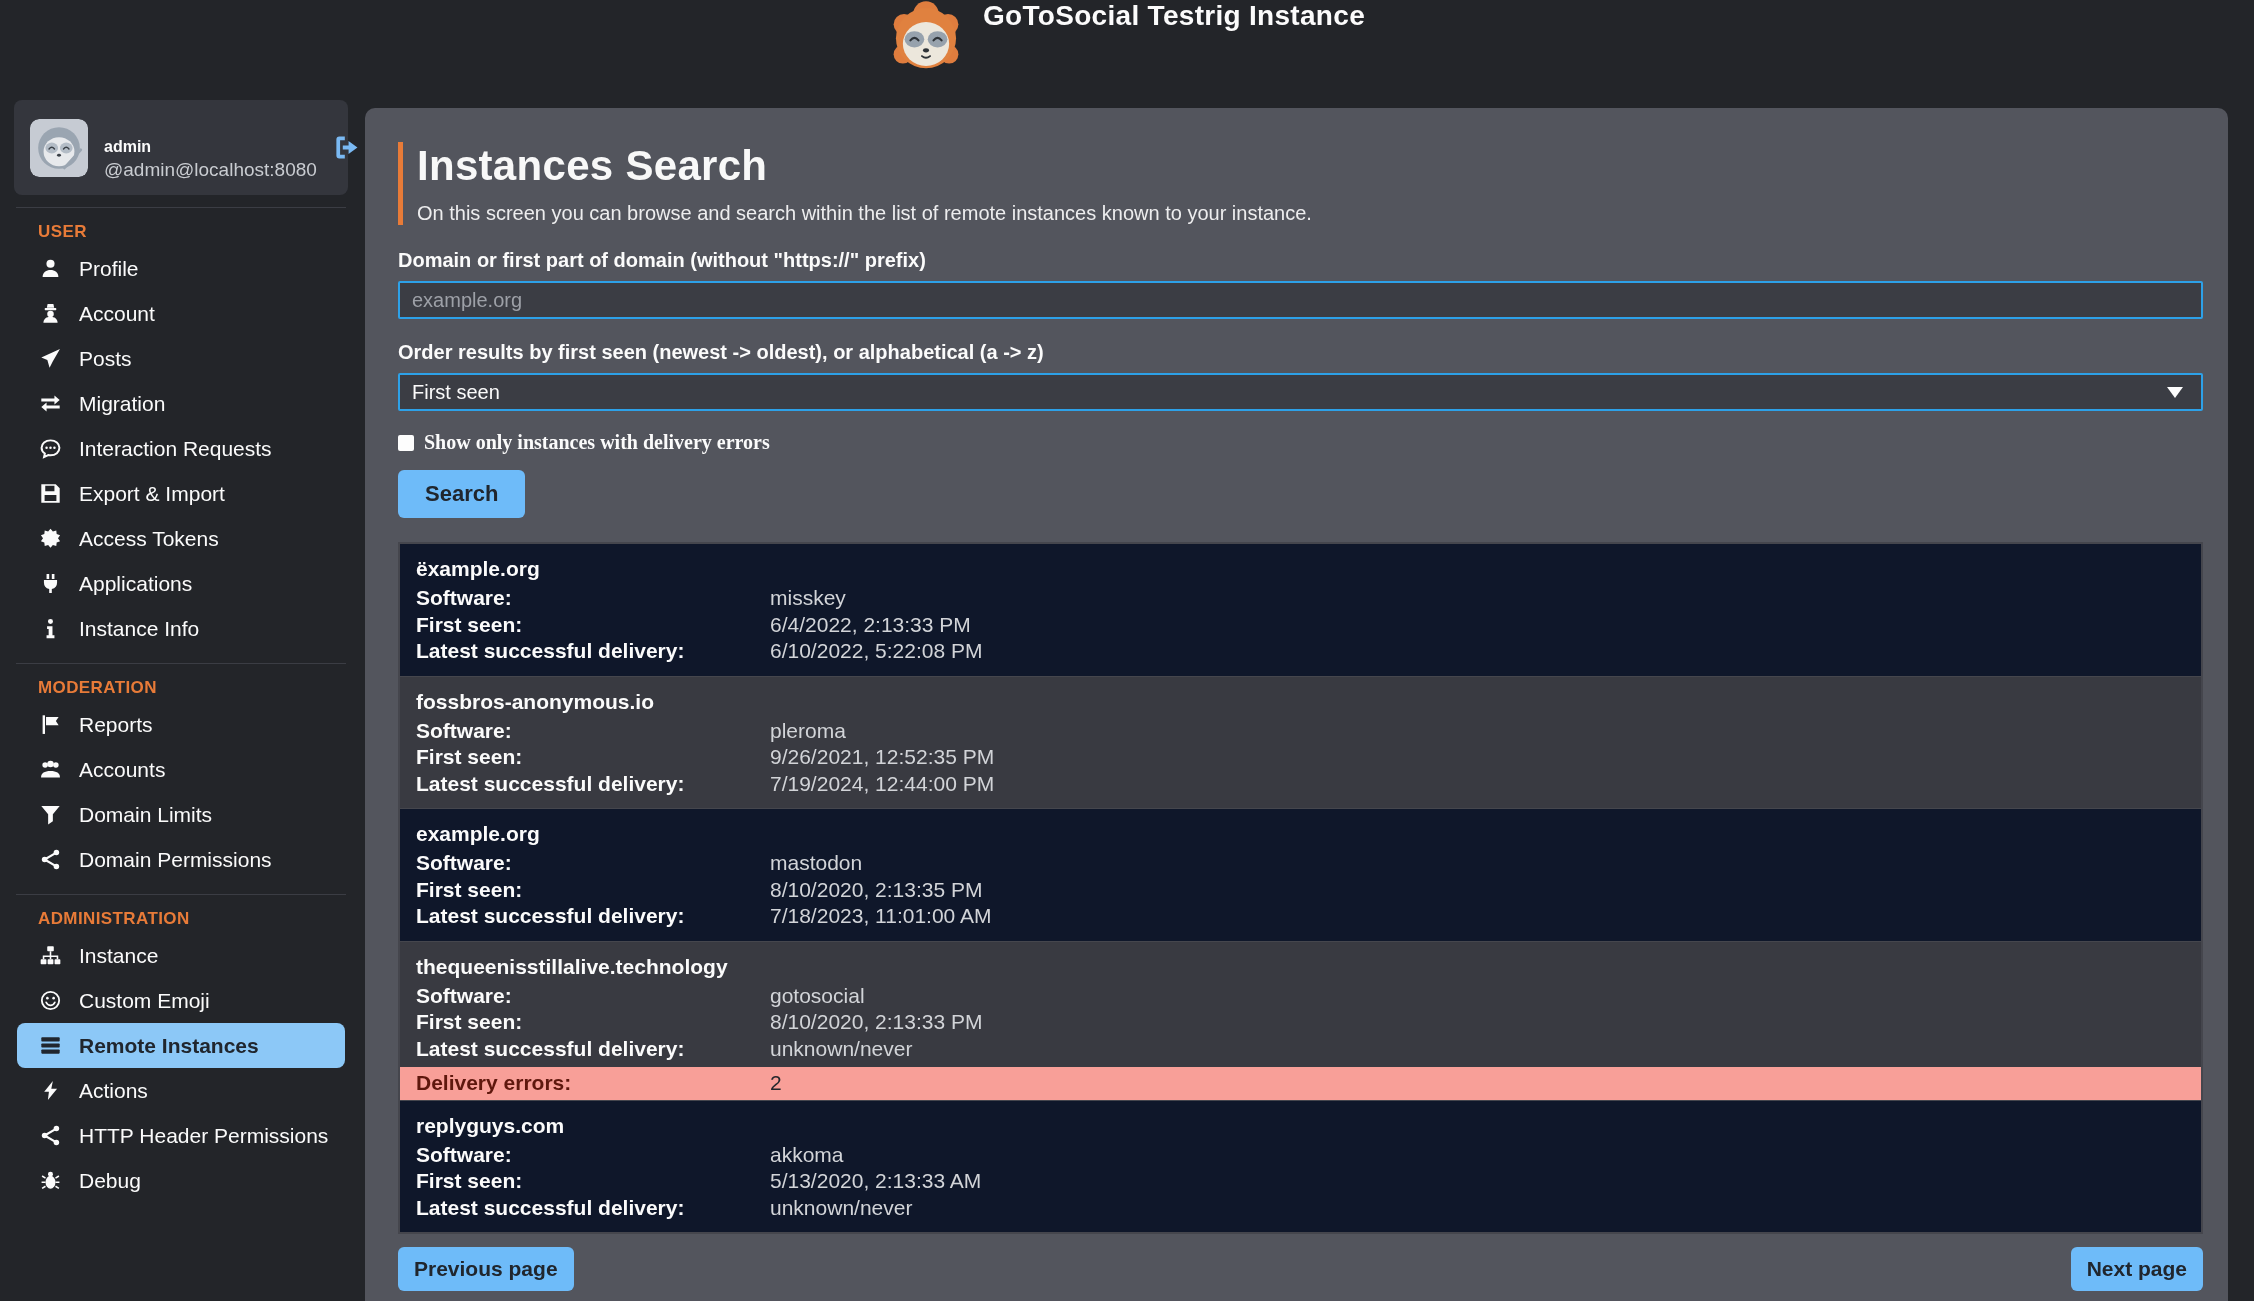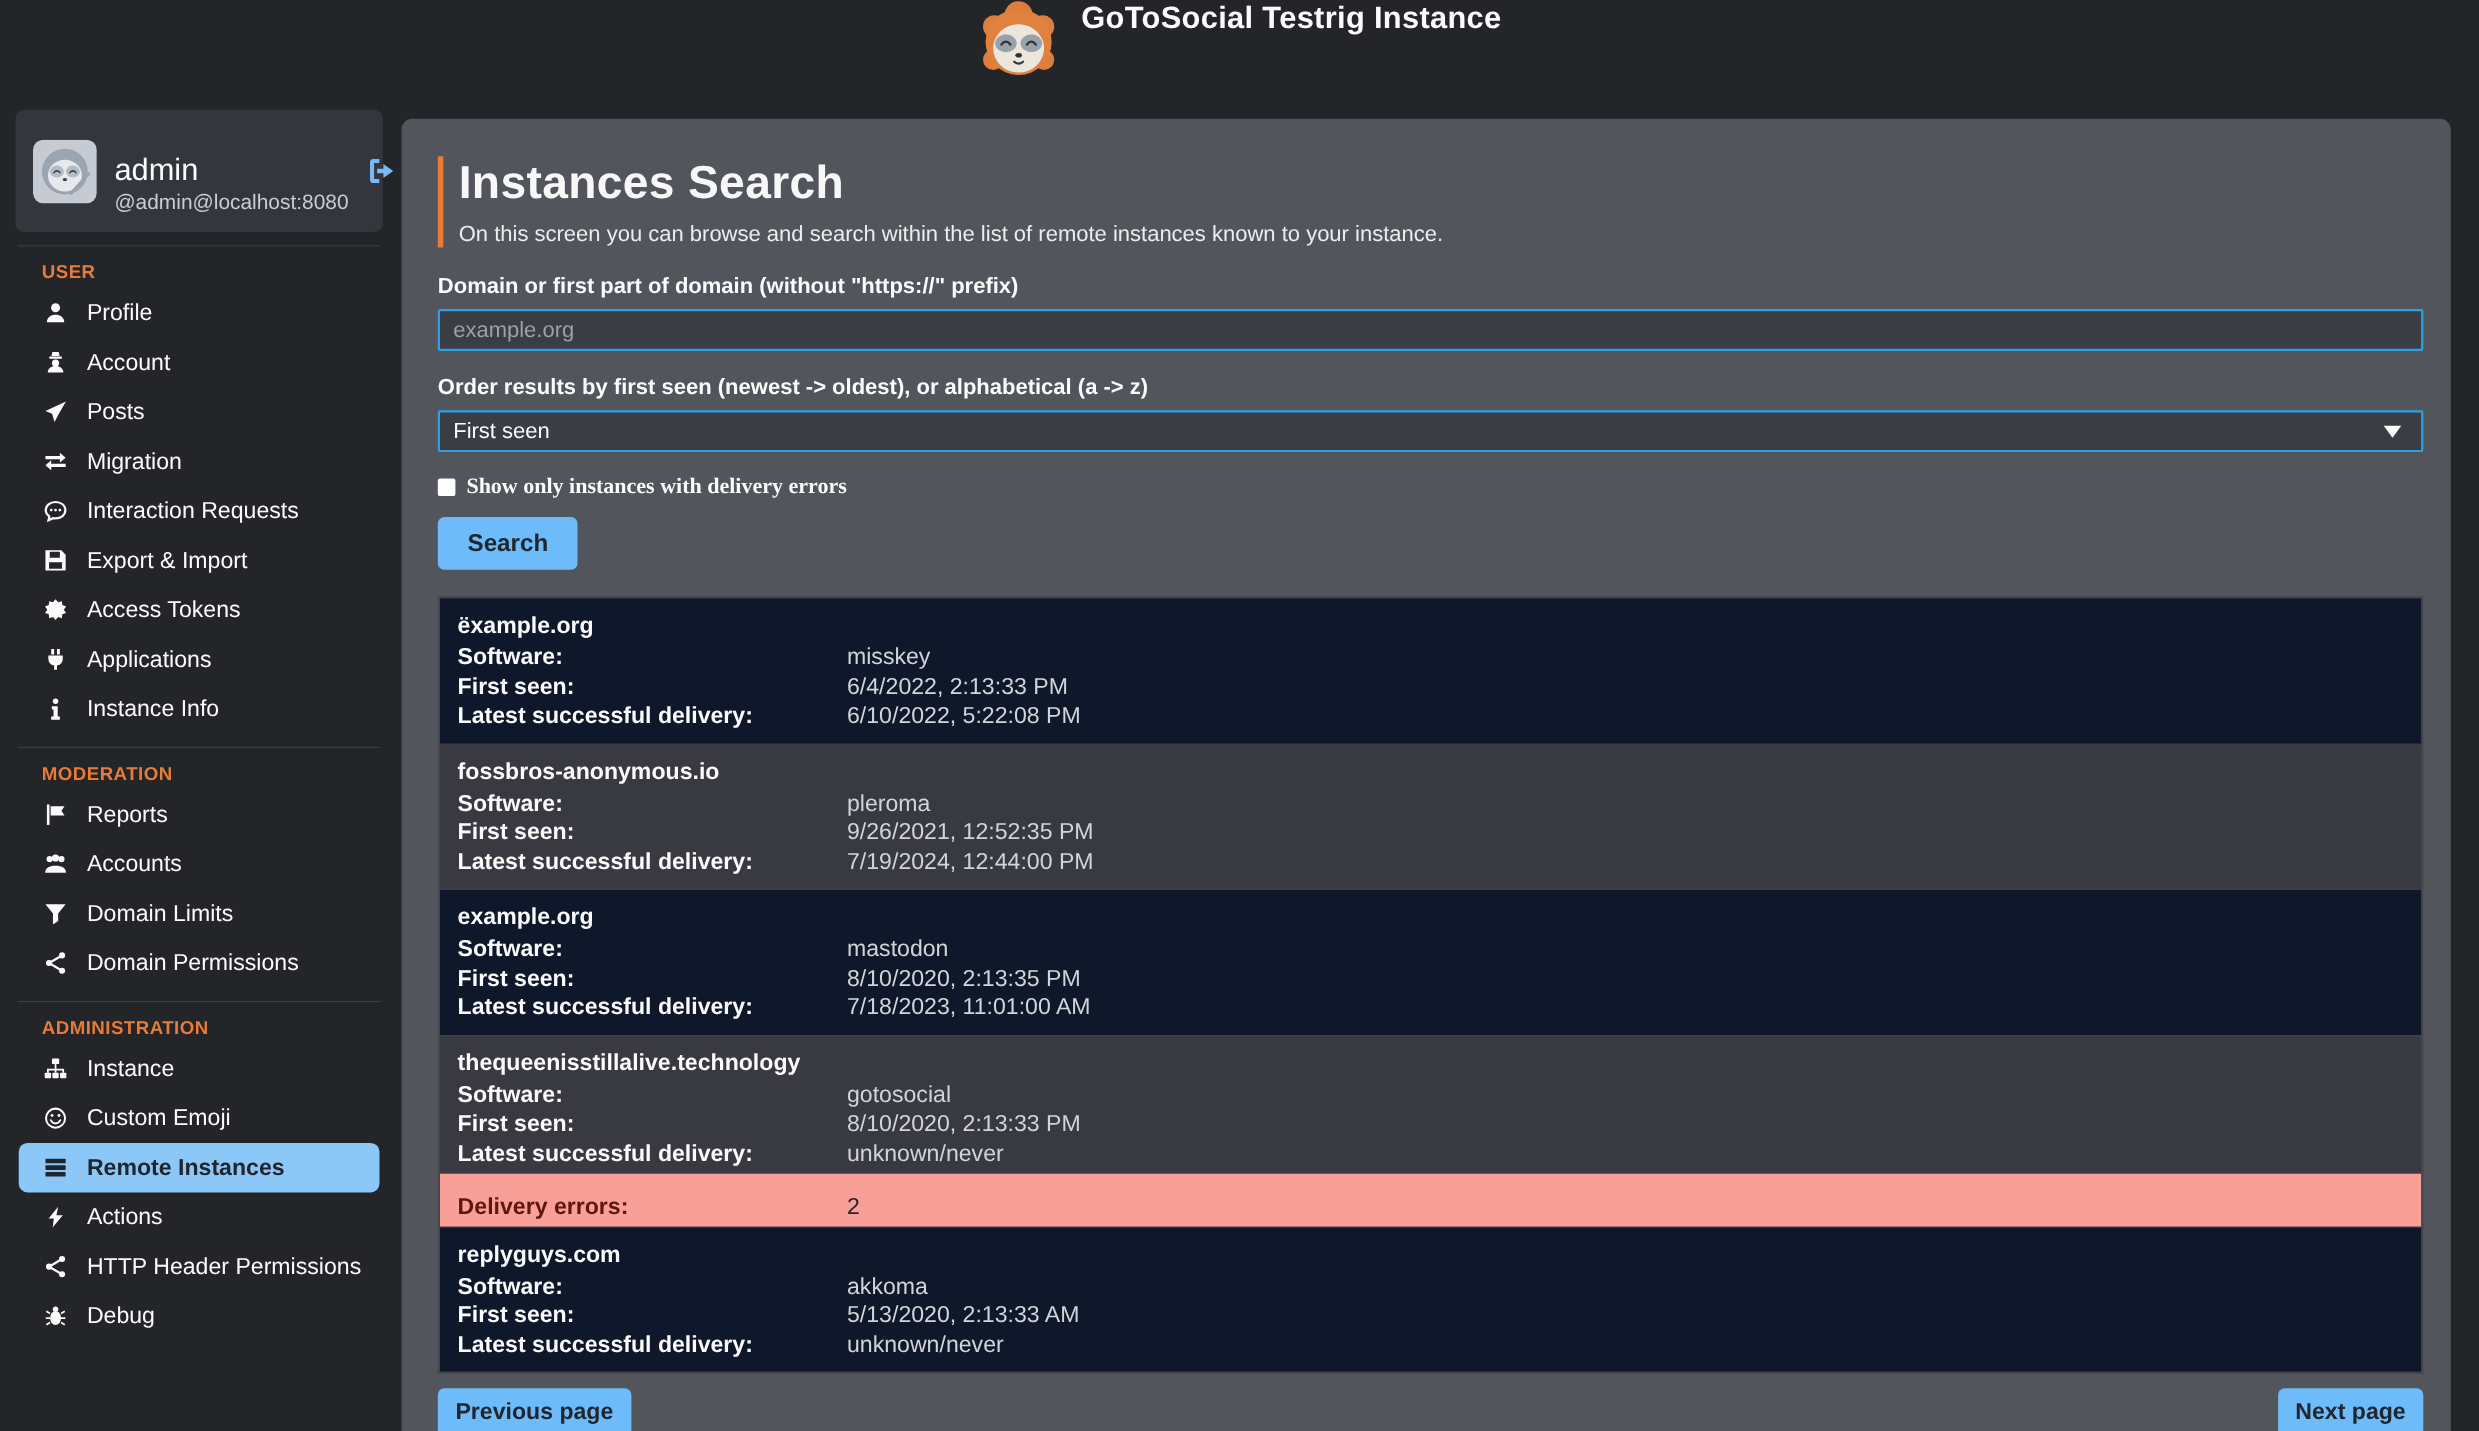--- a/index.html
+++ b/index.html
@@ -16,21 +16,21 @@
   .logo-svg { width: 74px; height: 74px; }
   .site-title { font-size: 28px; font-weight: bold; letter-spacing: .3px; }
 
   
   .content-row { display: flex; align-items: flex-start; }
   .sidebar { width: 334px; margin-left: 14px; flex: none; }
 
   
   .user-card { background: #34363d; border-radius: 8px; padding: 13px 16px; display: flex; align-items: center; gap: 16px; }
   .avatar-svg { width: 58px; height: 58px; border-radius: 9px; flex: none; }
-  .user-name { font-size: 28px; font-weight: normal; line-height: 1.3; margin-top: 24px; }
+  .user-name { font-size: 16px; font-weight: bold; line-height: 1.3; margin-top: 24px; }
   .user-handle { font-size: 19px; color: #c9ccd1; line-height: 1.3; }
   .logout-btn { margin-left: auto; background: none; border: none; cursor: pointer; color: #7ab9f3; display: flex; }
   .logout-btn svg { width: 27px; height: 27px; }
 
   .side-divider { border: none; border-top: 1px solid #3b3d44; margin: 12px 2px 4px; }
 
   .section-label { color: #e87b38; font-weight: bold; font-size: 17px; letter-spacing: .4px; padding: 10px 0 4px 24px; }
 
   .nav-item { display: flex; align-items: center; gap: 17px; height: 45px; padding: 0 10px 0 24px; font-size: 21px; color: #fbfbfb; }
   .nav-item .icon { width: 24px; display: flex; justify-content: center; align-items: center; flex: none; }
@@ -63,21 +63,21 @@
 
   
   .instance-list { margin-top: 24px; border: 2px solid #45464d; }
   .entry { background: #0f172a; padding: 11px 16px 11px; border-bottom: 1px solid #45464d; cursor: pointer; }
   .entry:nth-child(even) { background: #393a41; }
   .entry:last-child { border-bottom: none; }
   .entry-domain { font-weight: bold; font-size: 21px; line-height: 27px; margin-bottom: 3px; }
   .entry-row { display: flex; font-size: 21px; line-height: 26.5px; }
   .entry-row .k { width: 354px; flex: none; font-weight: bold; }
   .entry-row .v { color: #d2d4d8; }
-  .entry-row.error { background: #f89f98; margin: 5px -16px -11px; padding: 18px 0 3px 16px; }
+  .entry-row.error { background: #f89f98; margin: 5px -16px -11px; padding: 3px 0 3px 16px; }
   .entry-row.error .k { color: #5e170d; }
   .entry-row.error .v { color: #24272b; }
 
   .pagination { display: flex; justify-content: space-between; margin-top: 13px; }
   .page-btn { font-size: 21px; padding: 10px 16px; }
 </style>
 </head>
 <body>
 
 <div class="page">

